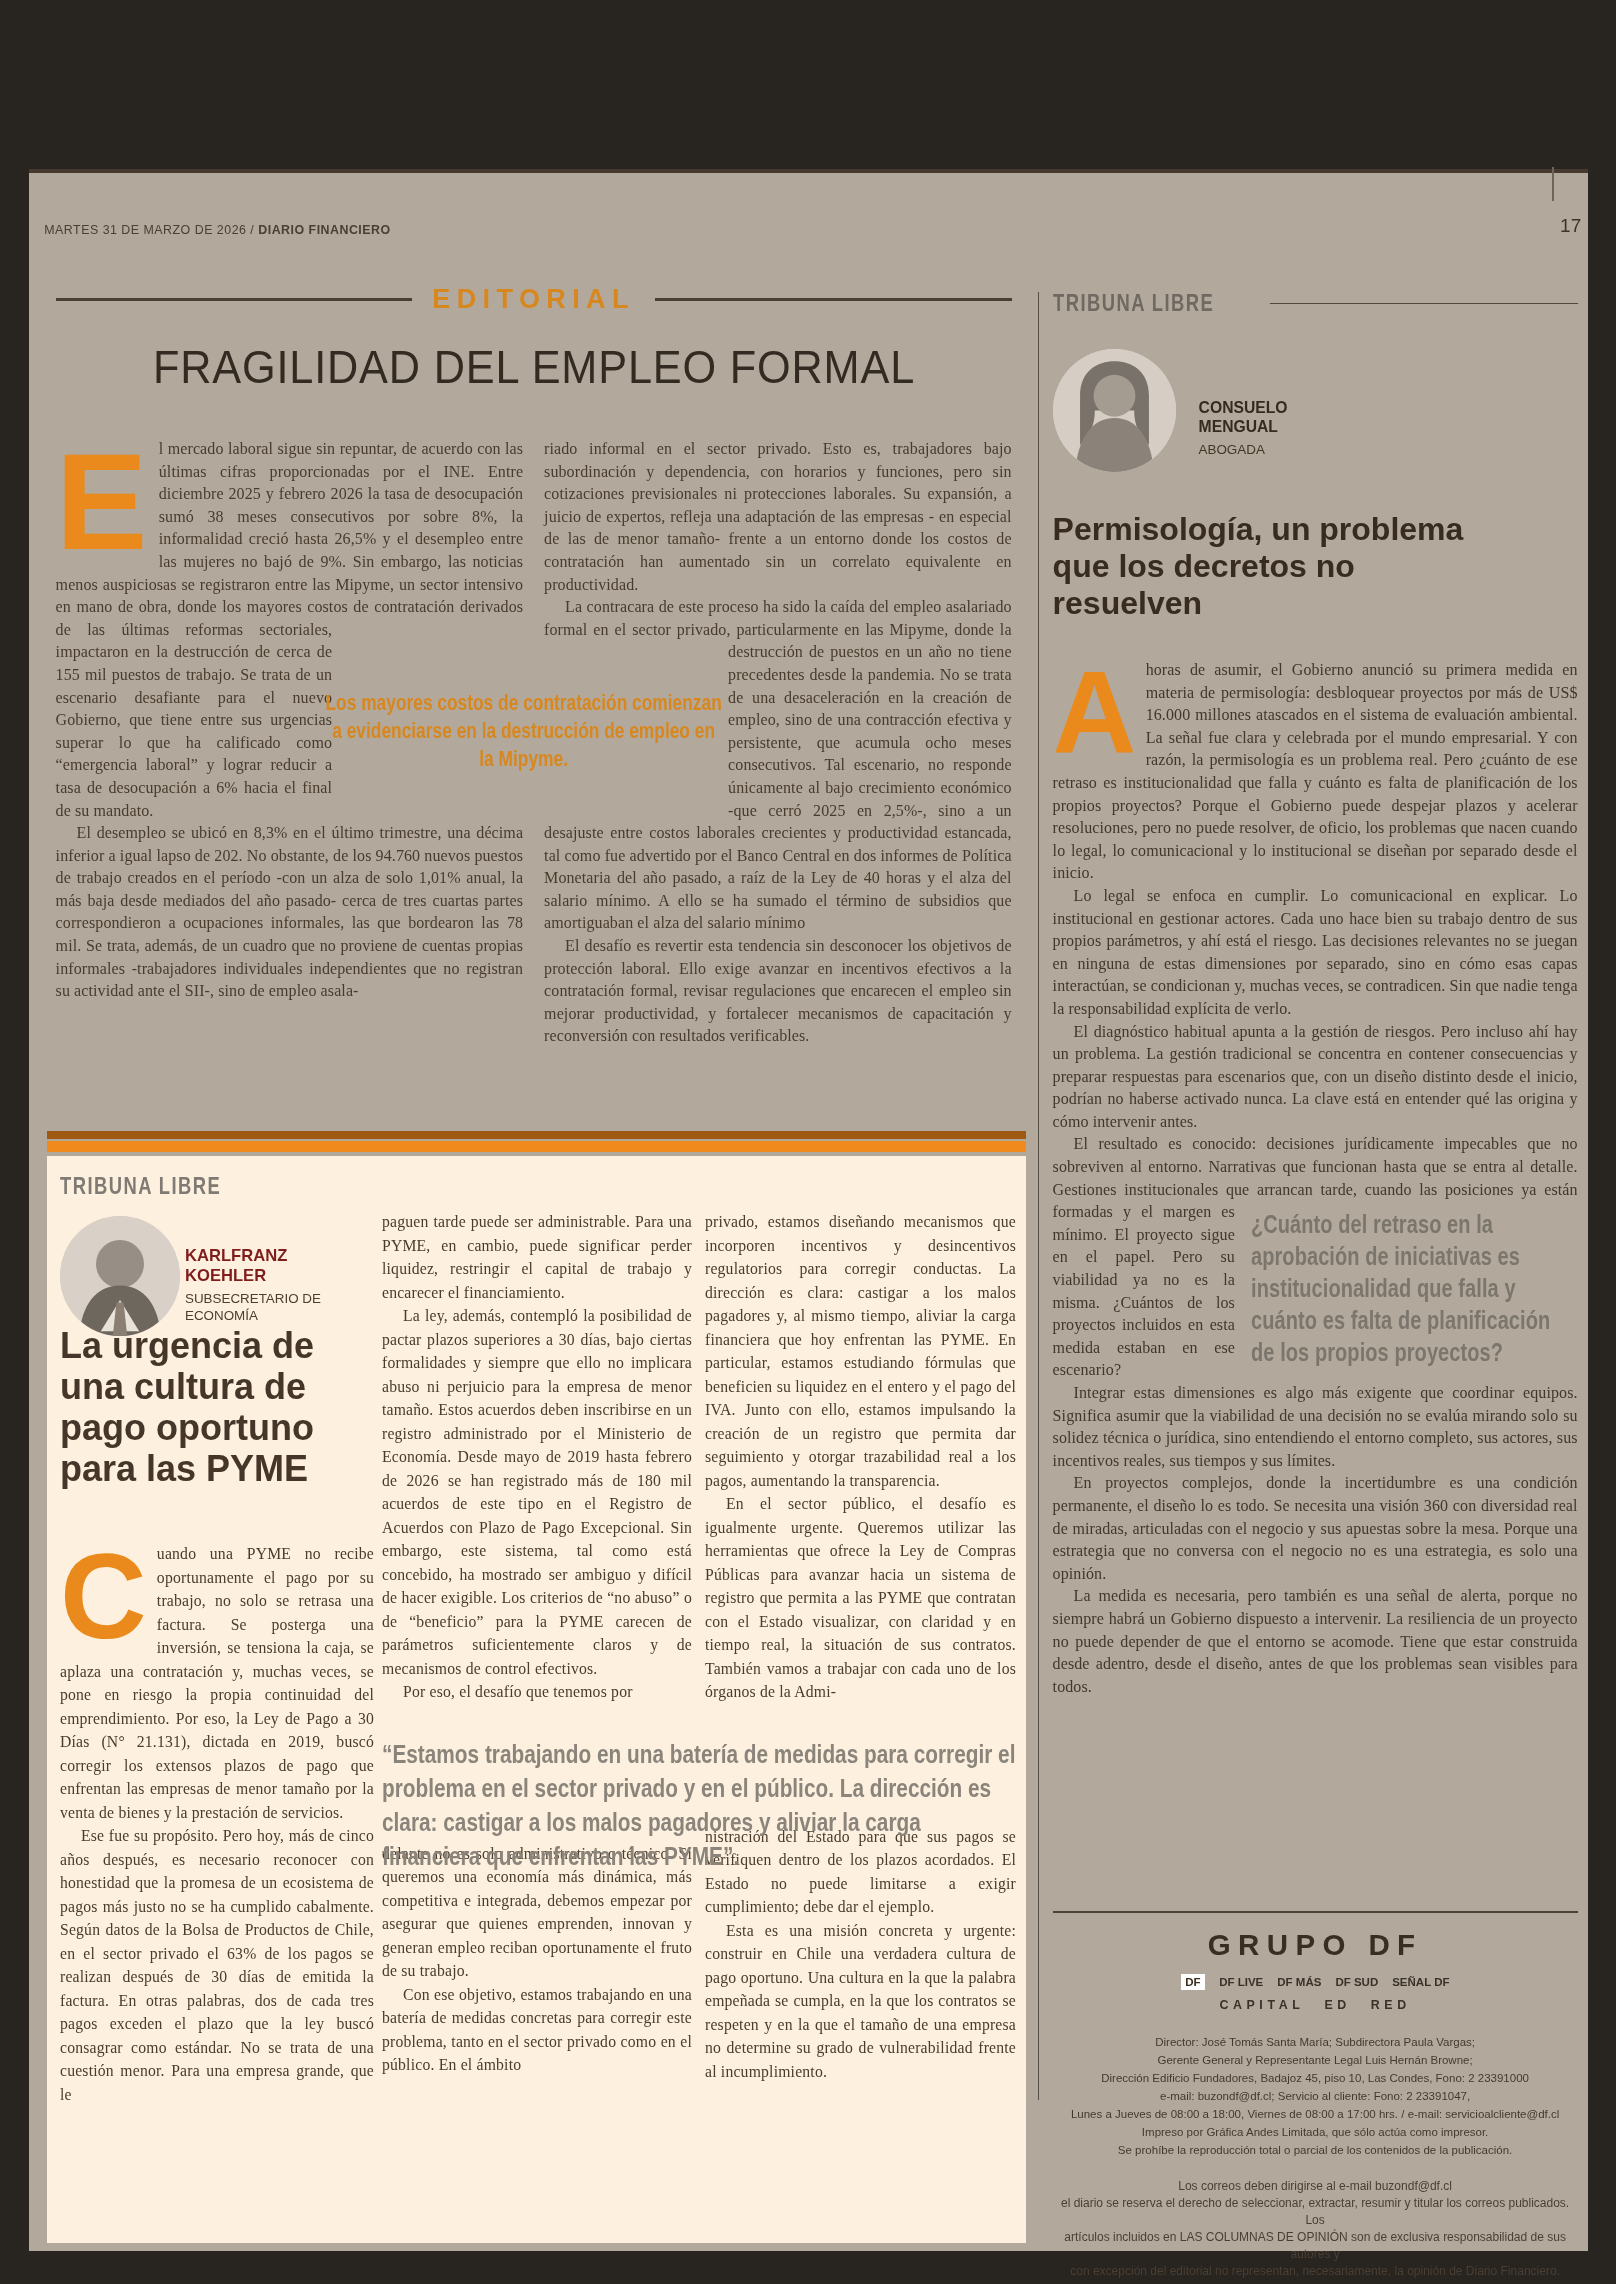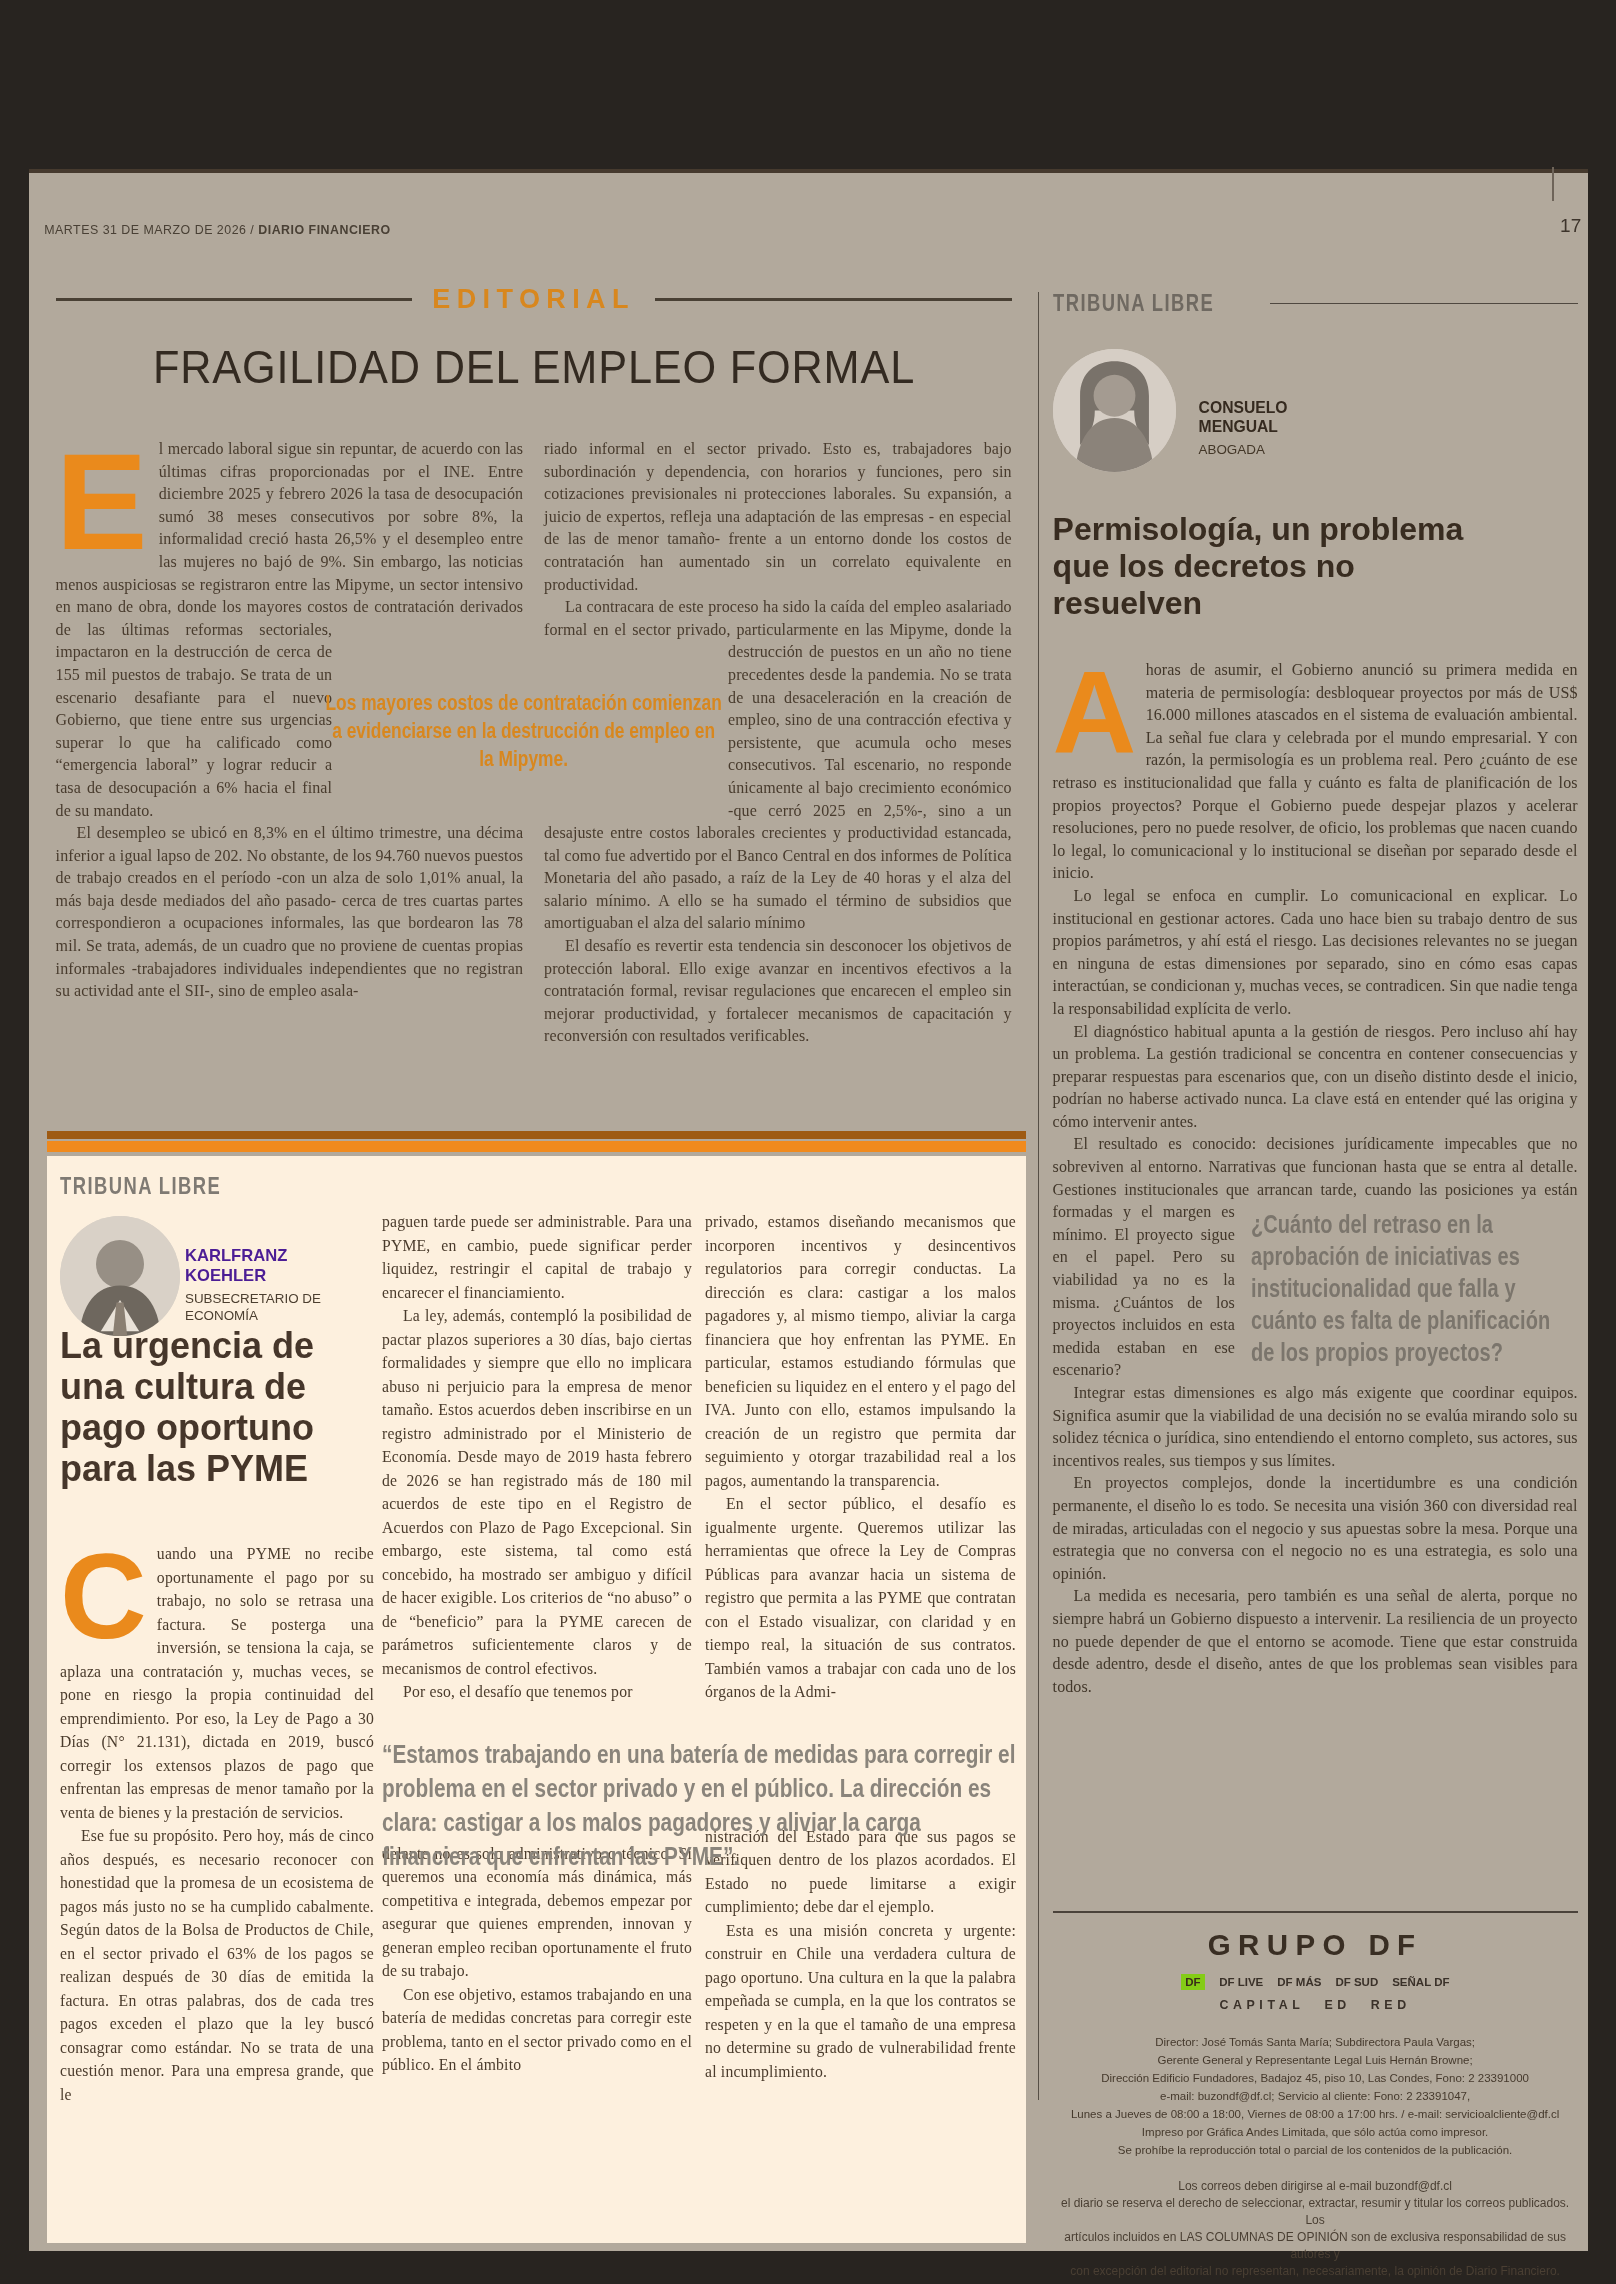--- a/index.html
+++ b/index.html
@@ -28,21 +28,21 @@
   .condfit-l{display:block;width:125%;transform:scaleX(.8);transform-origin:left top;}
 
   .bar1{position:absolute;left:18.4px;top:962px;width:979px;height:7.8px;background:#9e5a12;}
   .bar2{position:absolute;left:18.4px;top:972px;width:979px;height:11px;background:#f08a1d;}
   .vsep{position:absolute;left:1009px;top:123px;width:1.4px;height:1808px;background:#564f46;}
 
   
   .panel{position:absolute;left:18.4px;top:987px;width:979px;height:1087px;background:#fdf0de;}
   .b-label{position:absolute;left:13px;top:16.6px;font-family:"Liberation Sans",sans-serif;font-weight:bold;font-size:23px;letter-spacing:1.8px;color:#7f7a73;}
   .b-photo{position:absolute;left:13px;top:60px;width:120px;height:120px;border-radius:50%;overflow:hidden;background:#d9d1c7;}
-  .b-name{position:absolute;left:138px;top:90px;font-family:"Liberation Sans",sans-serif;font-weight:bold;font-size:16.6px;line-height:20px;color:#4c1d95;}
+  .b-name{position:absolute;left:138px;top:90px;font-family:"Liberation Sans",sans-serif;font-weight:bold;font-size:16.6px;line-height:20px;color:#7f1d1d;}
   .b-role{position:absolute;left:138px;top:135px;font-family:"Liberation Sans",sans-serif;font-size:13.4px;line-height:16.6px;color:#4c3f30;}
   .b-title{position:absolute;left:13px;top:169px;width:313px;font-family:"Liberation Sans",sans-serif;font-weight:bold;font-size:36px;line-height:41px;color:#46362a;}
   .b-col{position:absolute;font-size:15.7px;line-height:23.5px;color:#4a3b2c;text-align:justify;letter-spacing:0.2px;}
   .b-col p{margin:0;}
   .b-col1{left:13px;top:386px;width:314px;}
   .b-col2{left:335px;top:54px;width:310px;}
   .b-col3{left:658px;top:54px;width:311px;}
   .b-drop{float:left;font-family:"Liberation Sans",sans-serif;font-weight:bold;color:#ea8a1c;font-size:120px;line-height:99px;padding:4.6px 10px 0 0;}
   .qgap2{height:138px;}
   .qgap3{height:121px;}
@@ -60,21 +60,21 @@
   .r-body{position:absolute;left:0;top:369px;width:525px;font-size:16px;line-height:22.6px;color:#42372a;text-align:justify;letter-spacing:0.1px;}
   .r-body p{margin:0;}
   .r-drop{float:left;font-family:"Liberation Sans",sans-serif;font-weight:bold;color:#ea8a1c;font-size:116px;line-height:97px;padding:5.5px 9.2px 0 0;}
   .r-quote{float:right;width:327px;margin:6.4px 0 7.4px 15.7px;font-family:"Liberation Sans",sans-serif;font-weight:bold;font-size:25px;line-height:32px;color:#7b756c;text-align:left;text-indent:0;}
 
   
   .gdf{position:absolute;left:0;top:1621px;width:525px;text-align:center;font-family:"Liberation Sans",sans-serif;color:#453a2e;}
   .gdf-rule{height:1.8px;background:#4a423a;margin-bottom:15.7px;}
   .gdf-logo{font-size:29.5px;font-weight:bold;letter-spacing:7.4px;color:#392e23;}
   .gdf-brands{margin-top:12px;display:flex;justify-content:center;align-items:center;gap:14px;font-size:11.5px;font-weight:bold;color:#3a3129;}
-  .gdf-brands .dfbox{background:#84cc16;color:#3a2c1a;padding:1.8px 4.6px;}
+  .gdf-brands .dfbox{background:#ffffff;color:#3a2c1a;padding:1.8px 4.6px;}
   .gdf-brands2{margin-top:8.3px;font-size:12.4px;font-weight:bold;letter-spacing:4.6px;color:#3a3129;display:flex;justify-content:center;gap:20px;}
   .gdf-credits{margin-top:21px;font-size:11.5px;line-height:18px;color:#45392c;}
   .gdf-legal{margin-top:18.4px;font-size:12px;line-height:17px;color:#4a3f33;}
 
   .ph-svg{width:100%;height:100%;display:block;}
 </style>
 </head>
 <body>
 
 <div class="page">

